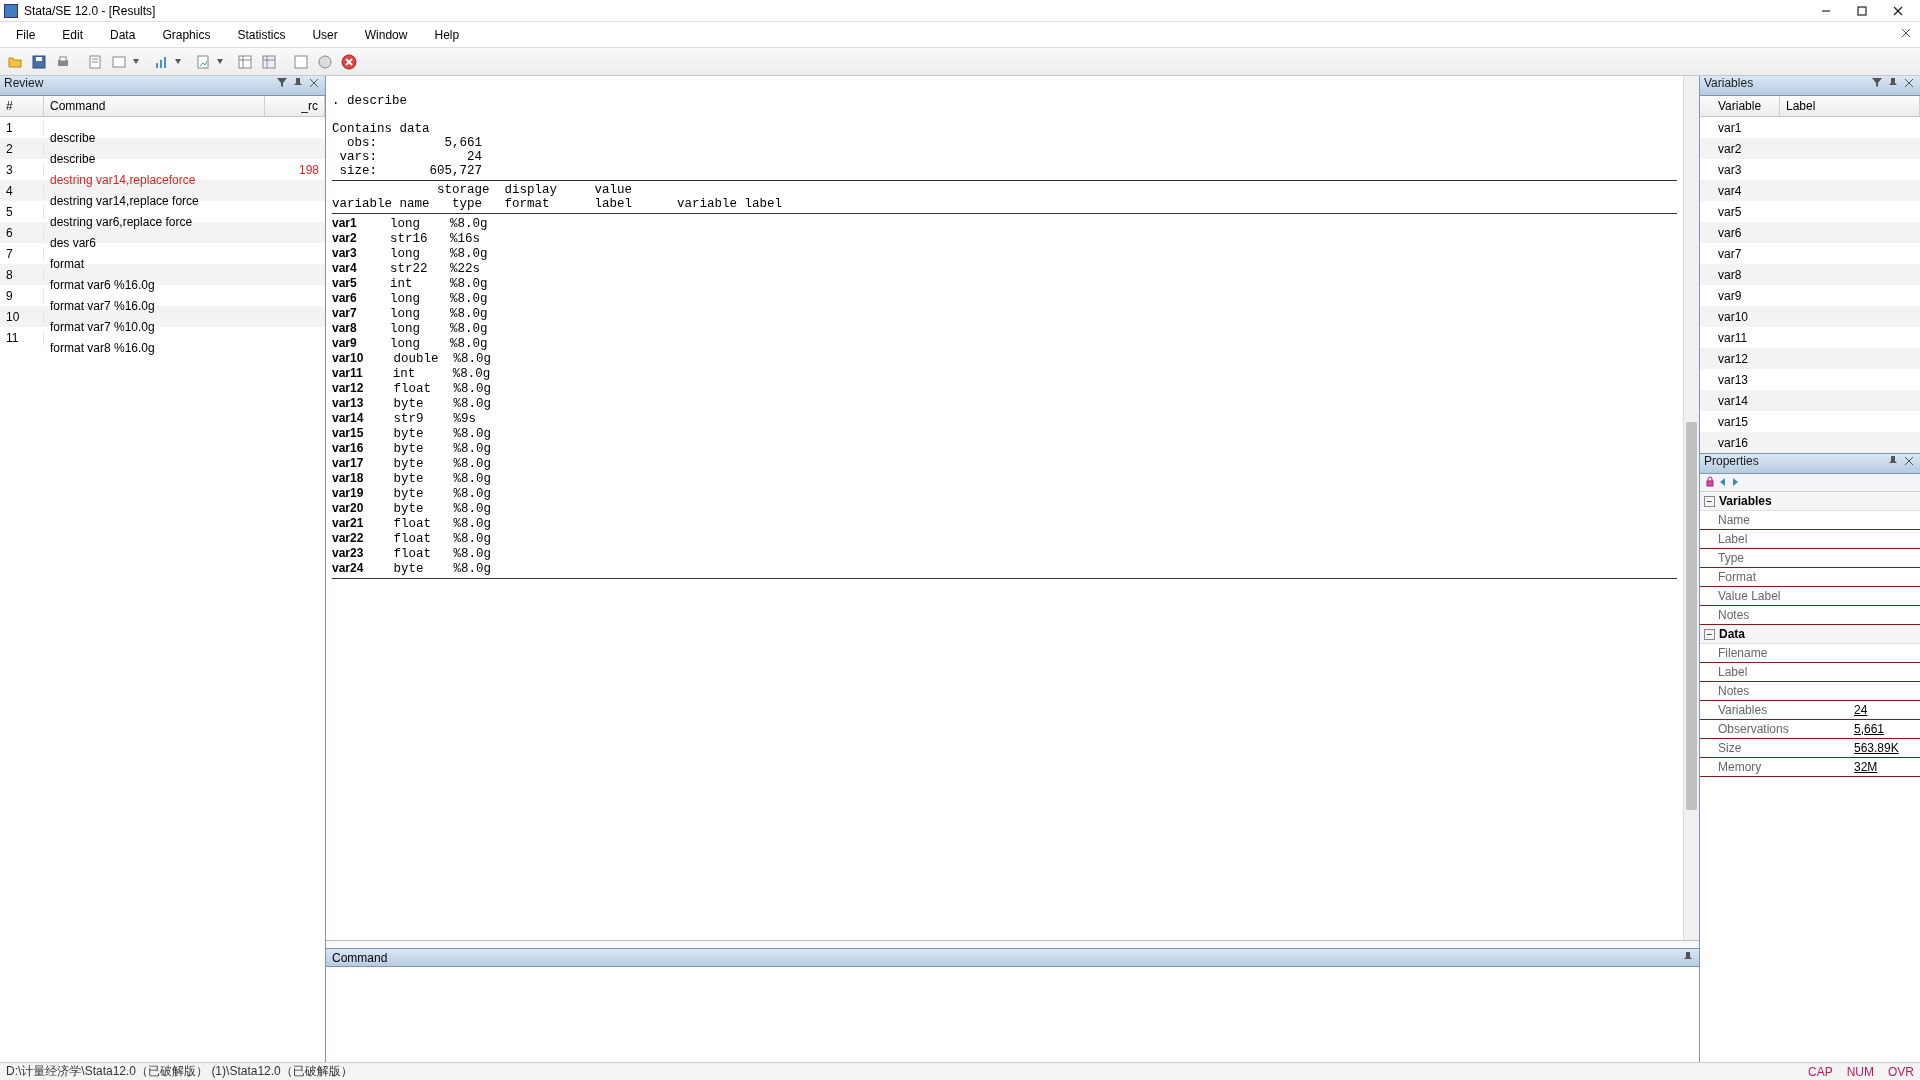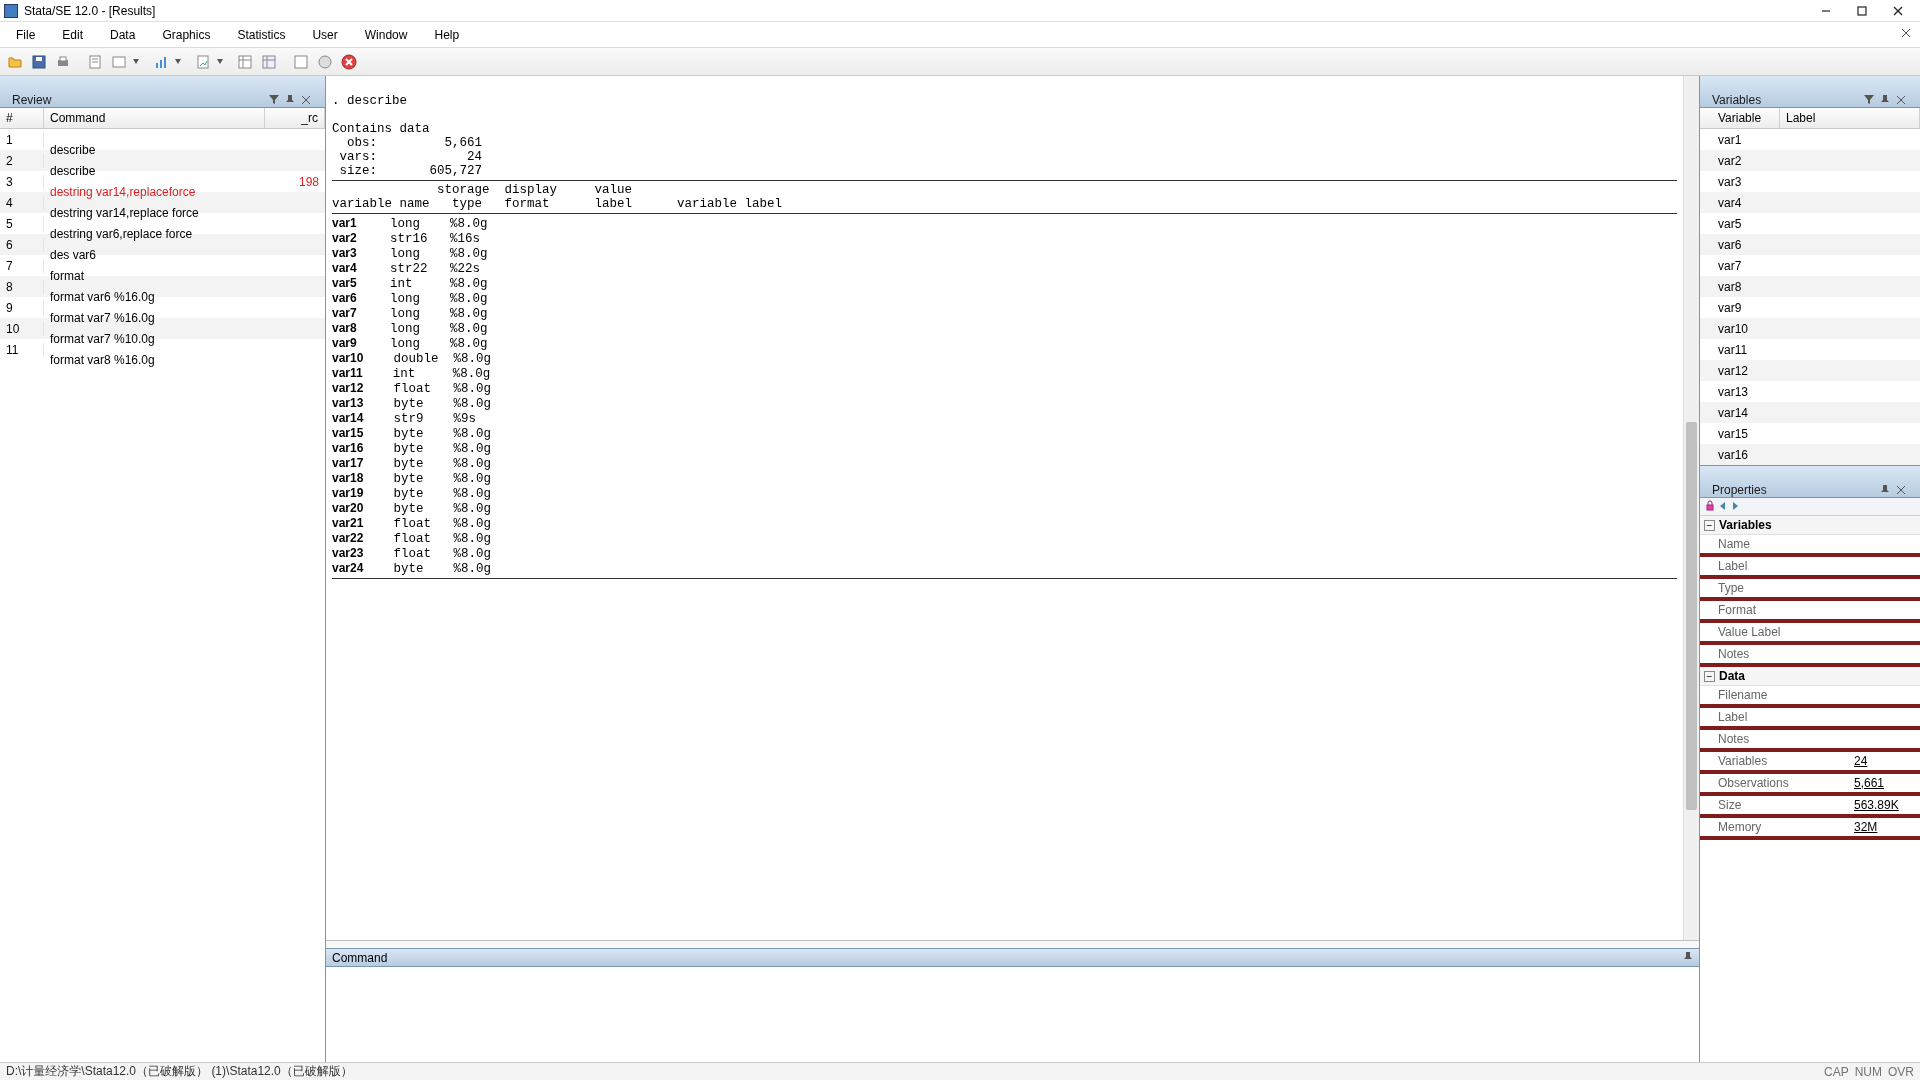--- a/index.html
+++ b/index.html
@@ -16,21 +16,21 @@
 .toolbar { height: 28px; background: linear-gradient(#fafafa,#ececec); border-bottom: 1px solid #c9c9c9; display: flex; align-items:center; padding:0 4px; gap:2px;}
 .tbtn { width:22px; height:22px; display:inline-flex; align-items:center; justify-content:center; border:1px solid transparent; border-radius:2px;}
 .tbtn .ic{width:16px;height:16px;}
 .tsep{width:6px;}
 .tdrop{width:8px;height:22px;display:inline-flex;align-items:center;justify-content:center;}
 .tdrop svg{width:6px;height:6px;}
 .main { display: flex; height: calc(100vh - 22px - 26px - 28px - 18px); }
 .left-panel { width: 326px; border-right: 1px solid #7a96b0; display:flex; flex-direction:column;}
 .results-panel { flex: 1; display:flex; flex-direction:column; border-right:1px solid #7a96b0;}
 .right-panel { width: 220px; display:flex; flex-direction:column;}
-.panel-header { height: 32px; background: linear-gradient(#d9e7f5,#b7cbe0); border-bottom:1px solid #7a96b0; display:flex; align-items:flex-end; padding:0 12px; font-weight:500; color:#1a1a1a;}
+.panel-header { height: 20px; background: linear-gradient(#d9e7f5,#b7cbe0); border-bottom:1px solid #7a96b0; display:flex; align-items:flex-start; padding:0 4px; font-weight:500; color:#1a1a1a;}
 .panel-header .ptitle{flex:1;}
 .panel-header .pbtn{width:14px;height:14px;display:inline-flex;align-items:center;justify-content:center;margin-left:2px;}
 .grid-head { display:flex; background:linear-gradient(#fdfdfd,#ececec); border-bottom:1px solid #c9c9c9;}
 .grid-head div { padding:3px 6px; border-right:1px solid #d0d0d0;}
 .left-rows{overflow-y:auto; flex:1;}
 .lrow{display:flex; height:21px; align-items:center;}
 .lrow:nth-child(even){background:#f3f3f3;}
 .lrow.err .lcmd,.lrow.err .lrc{color:#d22;}
 .lnum{width:44px; padding:0 6px; border-right:1px solid #e4e4e4;}
 .lcmd{flex:1; padding:0 6px;margin-top:20px;}
@@ -44,29 +44,29 @@
 .cmd-header .ptitle{flex:1;}
 .cmd-input{width:100%; height:92px; border:none; resize:none; outline:none; font-family:'Courier New',monospace; font-size:13px; padding:4px;}
 .vars-list{flex:0 0 auto; max-height:358px; overflow-y:auto;}
 .vrow{display:flex;height:21px;align-items:center;padding-left:18px;}
 .vrow:nth-child(even){background:#f3f3f3;}
 .props{flex:1;border-top:1px solid #7a96b0;display:flex;flex-direction:column;min-height:0;}
 .prop-tb{height:18px;background:#f2f4f8;border-bottom:1px solid #d0d0d0;display:flex;align-items:center;padding:0 4px;gap:2px;}
 .prop-grid{flex:1;overflow:auto;font-size:11.5px;}
 .pg-group{display:flex;align-items:center;background:#f5f5f5;border-bottom:1px solid #e0e0e0;padding:2px 4px;font-weight:bold;}
 .pg-group .exp{display:inline-block;width:11px;height:11px;border:1px solid #888;margin-right:4px;text-align:center;line-height:9px;font-size:10px;font-weight:normal;}
-.pg-row{display:flex;border-bottom:4px solid #7f1d1d;}
+.pg-row{display:flex;border-bottom:1px solid #7f1d1d;}
 .pg-k{flex:1;padding:2px 4px 2px 18px;color:#666;}
 .pg-v{width:70px;padding:2px 4px;text-decoration:underline;}
 .scrollbar-v{width:16px;background:#f0f0f0;border-left:1px solid #ddd;position:relative;}
 .sb-thumb{position:absolute;left:2px;right:2px;background:#c0c0c0;border-radius:2px;}
 .results-wrap{display:flex;flex:1;min-height:0;}
 .statusbar{height:18px;border-top:1px solid #c9c9c9;background:#f4f4f4;display:flex;align-items:center;padding:0 6px;font-size:11.5px;color:#333;}
 .statusbar .sfill{flex:1;}
-.statusbar .sc{margin-left:6px;color:#737373;}
+.statusbar .sc{margin-left:14px;color:#be185d;}
 </style>
 </head>
 <body>
 
 <div class="titlebar">
   <span class="icon-app"></span>
   <span class="title">Stata/SE 12.0 - [Results]</span>
   <span class="spacer"></span>
   <span class="winbtn">
       <svg>

